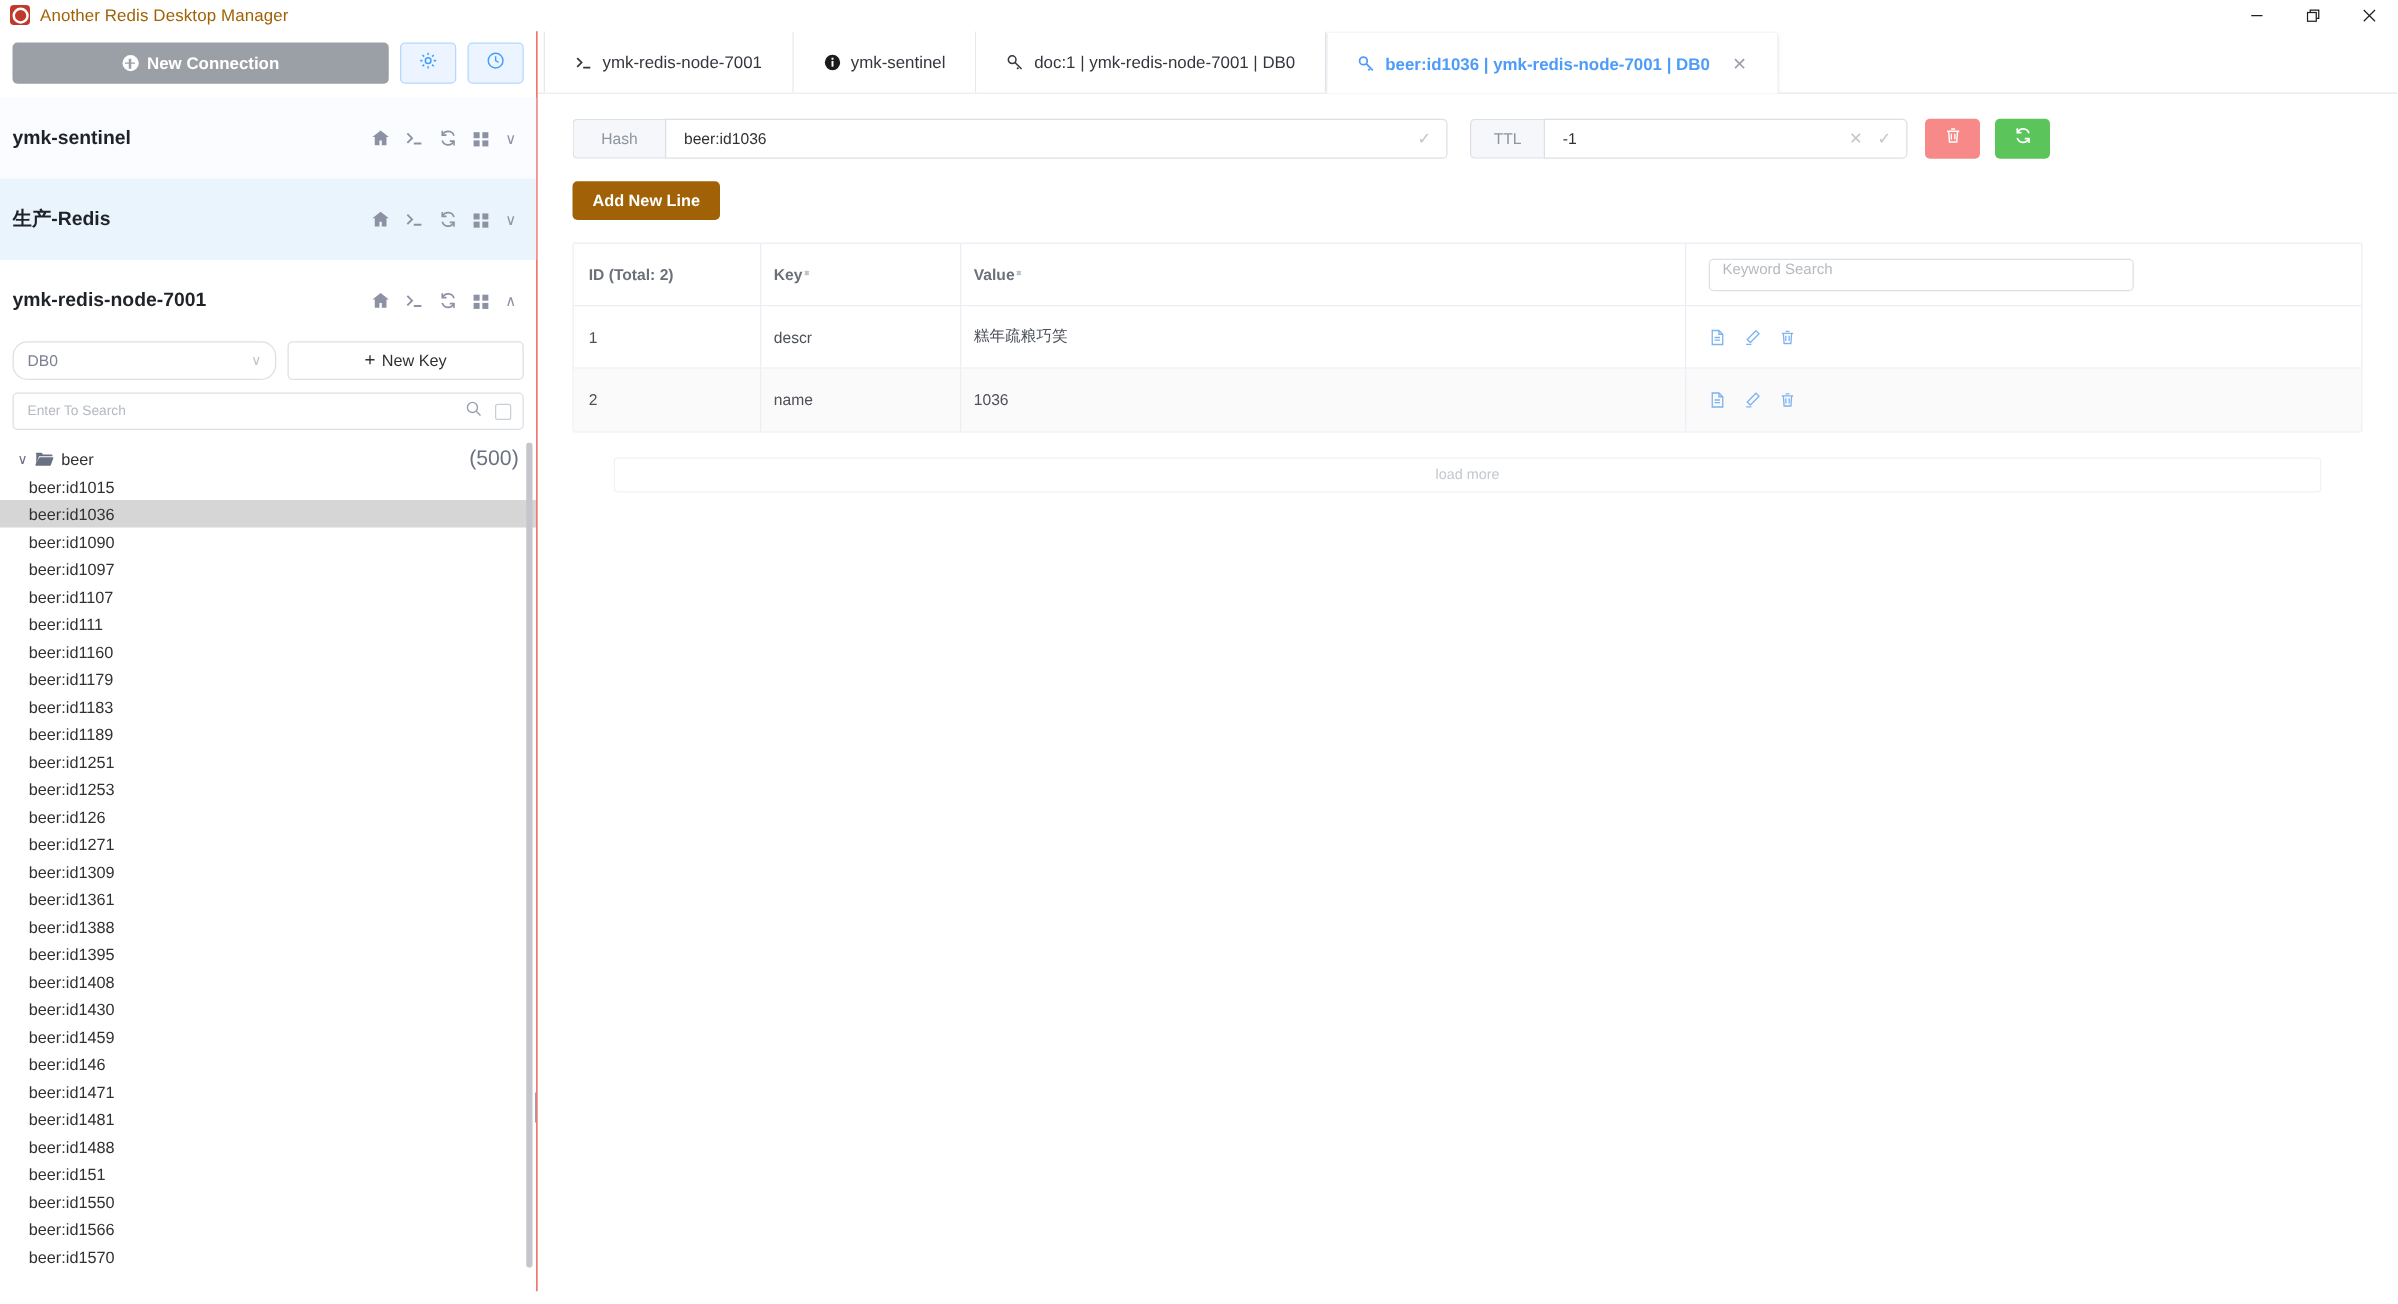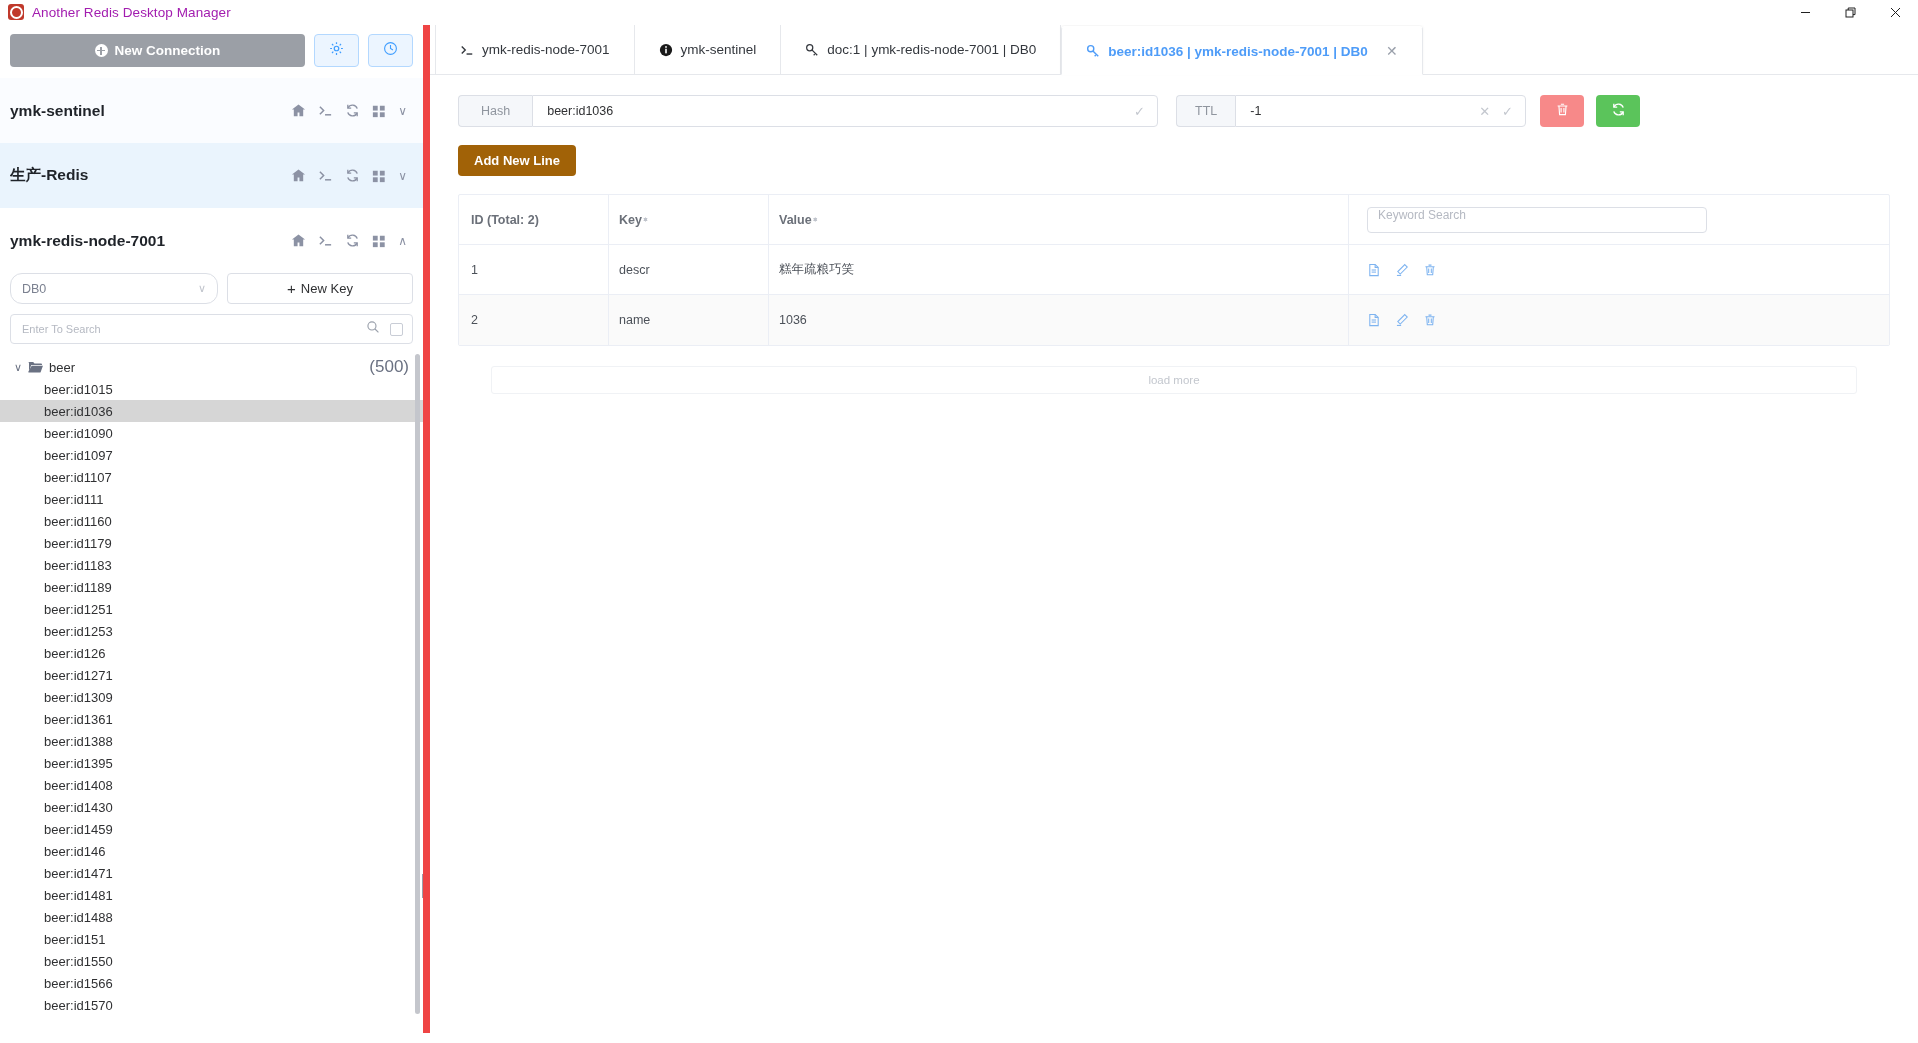--- a/index.html
+++ b/index.html
@@ -28,39 +28,39 @@
     position: relative;
   }
   .titlebar .logo::before {
     content: "";
     position: absolute;
     width: 9px; height: 9px;
     border-radius: 50%;
     border: 2px solid #ffffff;
   }
   .titlebar .apptitle {
-    font-size: 13.5px; color: #a21caf; letter-spacing: 0.1px;
+    font-size: 13.5px; color: #a16207; letter-spacing: 0.1px;
   }
   .winbtns { position: absolute; right: 0; top: 0; height: 25px; display: flex; }
   .winbtn {
     width: 45px; height: 25px;
     display: flex; align-items: center; justify-content: center;
     font-size: 13px; color: #202020;
   }
 
   
   .body { flex: 1; display: flex; min-height: 0; }
 
   
   .sidebar {
     width: 430px; min-width: 430px;
     background: #ffffff;
     display: flex; flex-direction: column;
     position: relative;
-    border-right: 7px solid #ef4444;
+    border-right: 1px solid #ef4444;
   }
   .sidebar-top { padding: 9px 10px 11px 10px; display: flex; gap: 9px; align-items: center; }
   .newconn-btn {
     flex: 1; height: 33px;
     background: #9b9fa6;
     color: #ffffff;
     border-radius: 4px;
     display: flex; align-items: center; justify-content: center;
     font-size: 13.5px; font-weight: bold;
     gap: 7px;
@@ -147,21 +147,21 @@
     font-size: 13px; color: #303133; cursor: pointer;
   }
   .tree-folder .caret {
     width: 14px; color: #6a7182; font-size: 11px; display: inline-block;
   }
   .folder-icon { margin-right: 6px; display: flex; align-items: center; color: #6a7182; }
   .tree-folder .fname { flex: 1; }
   .tree-folder .fcount { color: #6a7182; font-size: 17px; }
   .tree-key {
     height: 22px; display: flex; align-items: center;
-    padding-left: 44px;
+    padding-left: 23px;
     font-size: 13px; color: #303133; cursor: pointer;
     white-space: nowrap;
   }
   .tree-key.active { background: #d6d6d6; }
 
   .side-scroll {
     position: absolute; right: 3px; top: 0;
     width: 5px; height: 660px;
     background: #c4c6cc; border-radius: 3px;
   }

